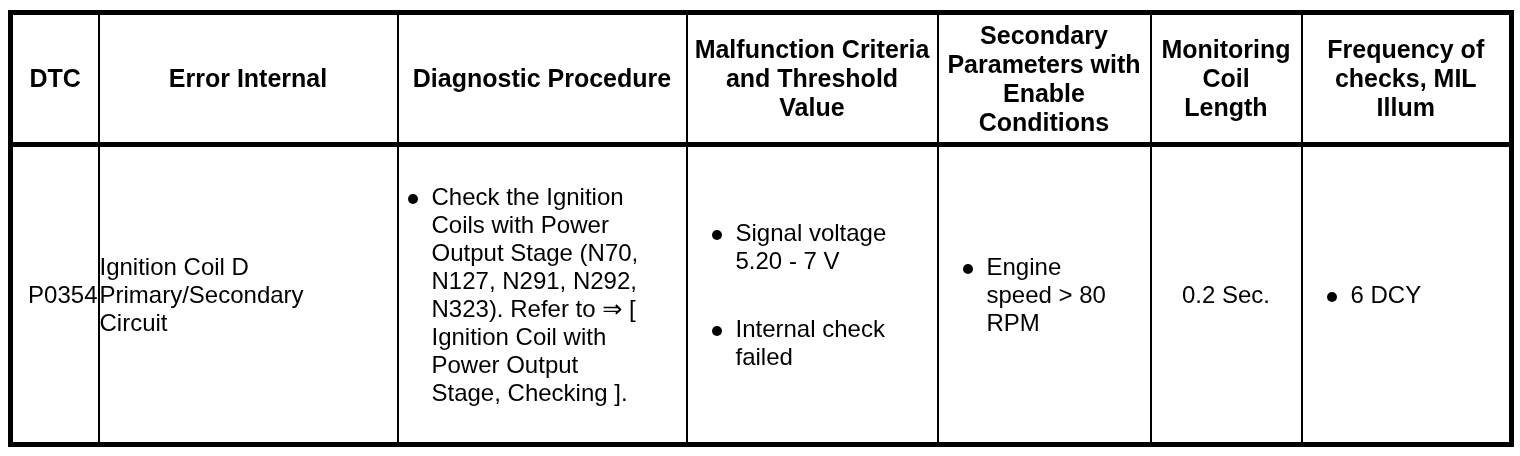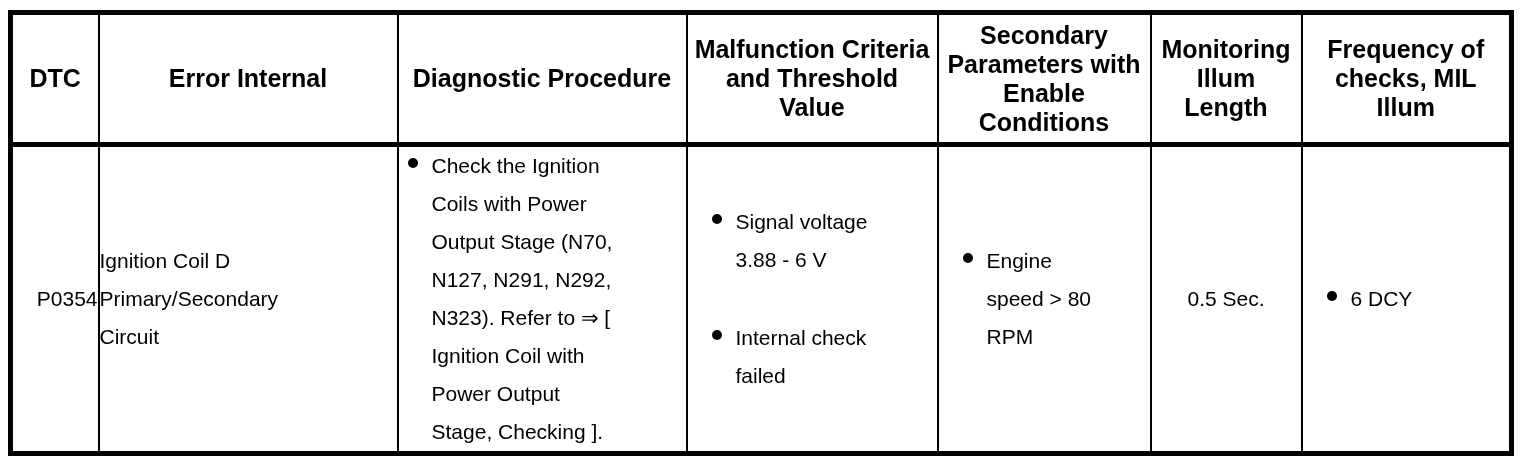--- a/index.html
+++ b/index.html
@@ -33,22 +33,22 @@
     font-size: 25px;
     line-height: 29px;
     text-align: center;
     vertical-align: middle;
     white-space: pre-line;
     padding: 0 2px;
     height: 127px;
   }
   table.dtc-table td {
     border: 2px solid #000000;
-    font-size: 21px;
-    line-height: 38px;
+    font-size: 24px;
+    line-height: 28px;
     vertical-align: middle;
     padding: 0;
   }
   .pre { white-space: pre-line; }
   td.c-dtc { text-align: right; }
   td.c-err { padding-left: 4px; padding-right: 6px; }
   td.c-mon { text-align: center; }
   td.lift { padding-bottom: 24px; }
   ul.bullets {
     list-style: none;
@@ -91,21 +91,21 @@
         <th>Error Internal</th>
         <th>Diagnostic Procedure</th>
         <th>Malfunction Criteria
 and Threshold
 Value</th>
         <th>Secondary
 Parameters with
 Enable
 Conditions</th>
         <th>Monitoring
-Illum
+Coil
 Length</th>
         <th>Frequency of
 checks, MIL
 Illum</th>
       </tr>
     </thead>
     <tbody>
       <tr>
         <td class="c-dtc">P0354</td>
         <td class="c-err">
@@ -126,40 +126,40 @@
 Power Output
 Stage, Checking ].</span>
             </li>
           </ul>
         </td>
         <td class="lift">
           <ul class="bullets">
             <li>
               <span class="dot"></span>
               <span class="li-text">Signal voltage
-3.88 - 6 V</span>
+5.20 - 7 V</span>
             </li>
             <li>
               <span class="dot"></span>
               <span class="li-text">Internal check
 failed</span>
             </li>
           </ul>
         </td>
         <td class="lift">
           <ul class="bullets">
             <li>
               <span class="dot"></span>
               <span class="li-text">Engine
 speed &gt; 80
 RPM</span>
             </li>
           </ul>
         </td>
-        <td class="c-mon">0.5 Sec.</td>
+        <td class="c-mon">0.2 Sec.</td>
         <td class="lift">
           <ul class="bullets">
             <li>
               <span class="dot"></span>
               <span class="li-text">6 DCY</span>
             </li>
           </ul>
         </td>
       </tr>
     </tbody>

